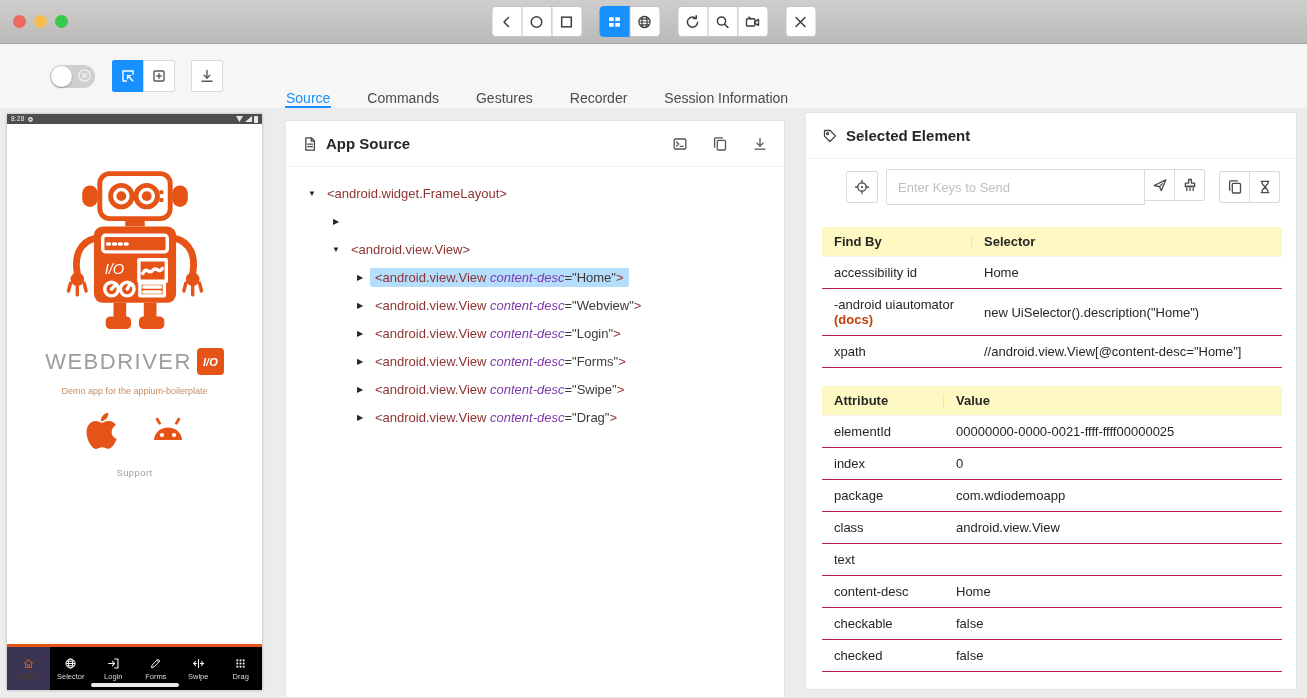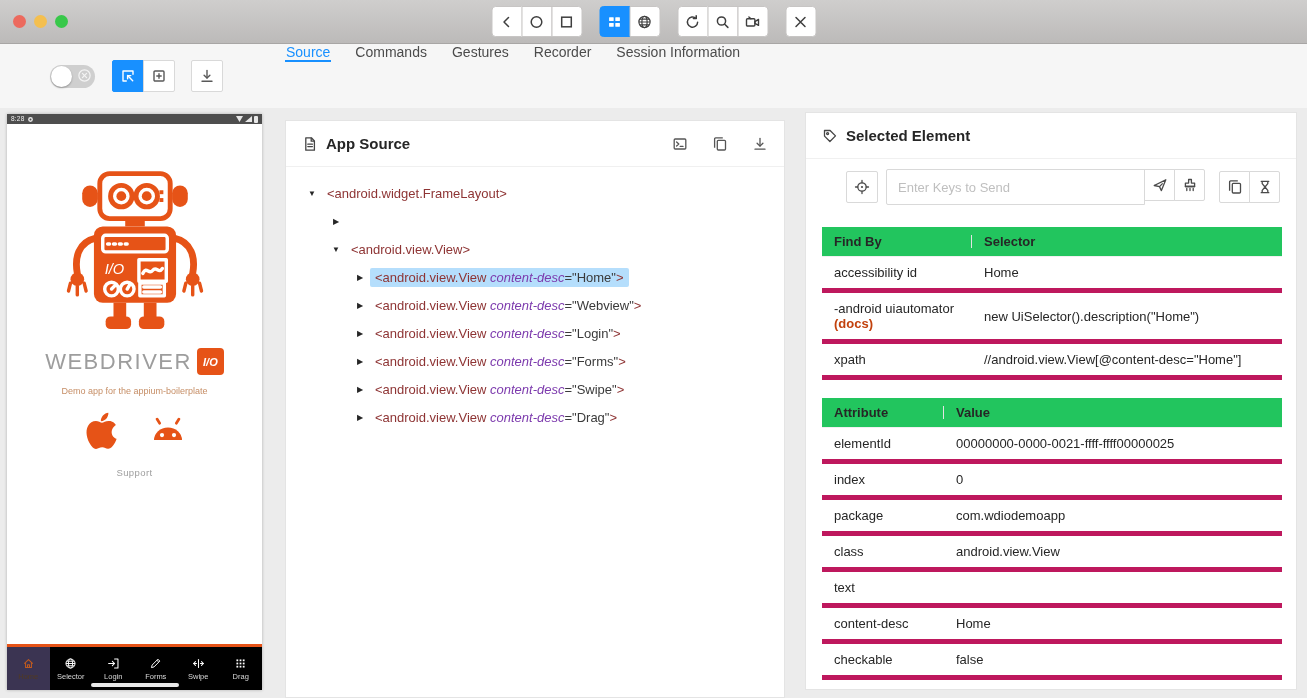--- a/index.html
+++ b/index.html
@@ -26,21 +26,21 @@
   .left-controls { width:285px; flex:0 0 285px; display:flex; align-items:center; padding-left:50px; }
   .toggle { width:45px; height:23px; border-radius:12px; background:#cfcfcf; position:relative; cursor:pointer; }
   .toggle .knob { position:absolute; left:1px; top:1px; width:21px; height:21px; border-radius:50%; background:#fff; box-shadow:0 1px 2px rgba(0,0,0,.3); }
   .toggle .toggle-x { position:absolute; right:3px; top:3.5px; width:15px; height:15px; color:#f4f4f4; }
   .mode-group { display:flex; margin-left:17px; }
   .mode-btn { width:32px; height:32px; background:#fff; border:1px solid #d9d9d9; margin-left:-1px; display:flex; align-items:center; justify-content:center; color:#595959; cursor:pointer; padding:0; }
   .mode-btn:first-child { border-radius:2px 0 0 2px; margin-left:0; }
   .mode-btn:last-child { border-radius:0 2px 2px 0; }
   .mode-btn.active { background:#1890ff; border-color:#1890ff; color:#fff; }
   .dl-btn { width:32px; height:32px; background:#fff; border:1px solid #d9d9d9; border-radius:2px; margin-left:16px; display:flex; align-items:center; justify-content:center; color:#595959; cursor:pointer; padding:0; }
-  .tabs { display:flex; gap:23px; align-self:stretch; align-items:flex-start; }
+  .tabs { display:flex; gap:35px; align-self:stretch; align-items:flex-end; }
   .tab { font-size:14px; color:#4b4b4b; display:flex; align-items:center; padding:0 1px; border-bottom:2px solid transparent; margin-bottom:0; cursor:pointer; }
   .tab.active { color:#1890ff; border-bottom-color:#1890ff; }
 
   
   .main { position:relative; height:590px; background:#ececec; }
   .panel { position:absolute; background:#fff; border:1px solid #e4e4e4; }
 
   
   .device { left:7px; top:6px; width:255px; height:576px; border:none; box-shadow:0 0 3px rgba(0,0,0,.25); background:#fff; overflow:hidden; }
   .statusbar { height:10px; background:#4e4e4e; color:#f0f0f0; font-size:6.5px; line-height:10px; display:flex; align-items:center; padding:0 4px; }
@@ -95,23 +95,23 @@
   .keys-input::placeholder { color:#bfbfbf; }
   .keys-group .sq-btn { margin-left:-1px; width:31px; }
   .keys-group .sq-btn:last-child { border-radius:0 2px 2px 0; }
   .pair-group { display:flex; margin-left:14px; }
   .pair-group .sq-btn { margin-left:-1px; width:31px; }
   .pair-group .sq-btn:first-child { border-radius:2px 0 0 2px; margin-left:0; }
   .pair-group .sq-btn:last-child { border-radius:0 2px 2px 0; }
 
   table.kv { width:460px; margin:12px 16px 0 16px; border-collapse:collapse; font-size:13px; table-layout:fixed; }
   table.kv.attrs { margin-top:18px; }
-  .kv th { background:#22c55e; text-align:left; font-weight:600; color:#262626; padding:7px 12px; border-bottom:1px solid #f0f0f0; position:relative; }
+  .kv th { background:#fef9c3; text-align:left; font-weight:600; color:#262626; padding:7px 12px; border-bottom:1px solid #f0f0f0; position:relative; }
   .kv th:first-child::after { content:''; position:absolute; right:0; top:8px; bottom:8px; width:1px; background:#e3e3e3; }
-  .kv td { padding:8px 12px; border-bottom:5px solid #be185d; color:#262626; vertical-align:middle; word-wrap:break-word; }
+  .kv td { padding:8px 12px; border-bottom:1px solid #be185d; color:#262626; vertical-align:middle; word-wrap:break-word; }
   .kv col.c1 { width:150px; }
   .kv.attrs col.c1 { width:122px; }
   .docs-link { color:#c2410c; font-weight:bold; text-decoration:none; cursor:pointer; }
 </style>
 </head>
 <body>
 
 <div class="window">
 
   <div class="titlebar">

